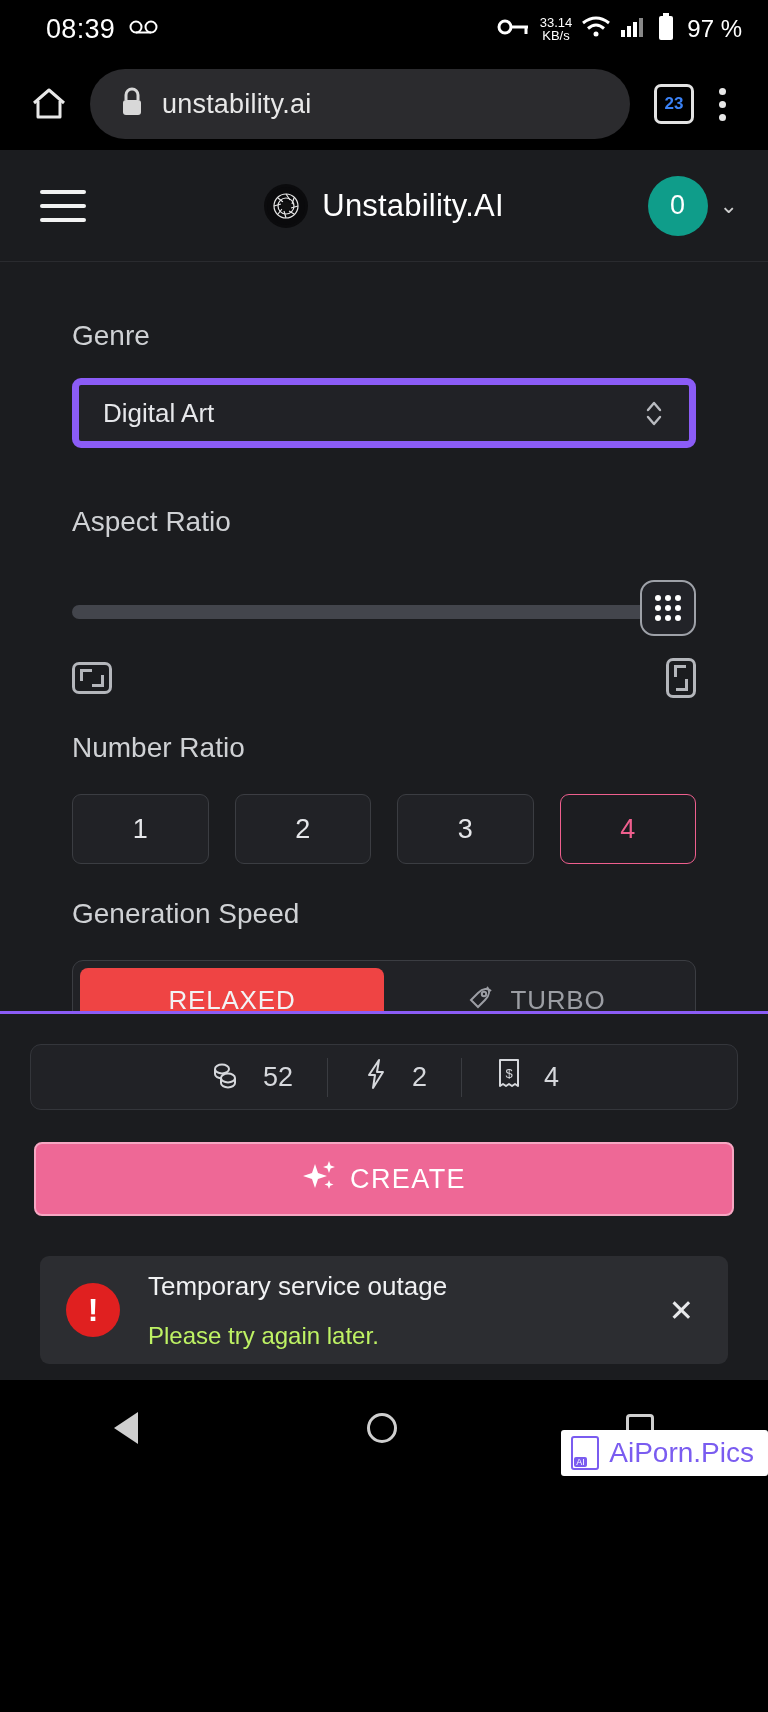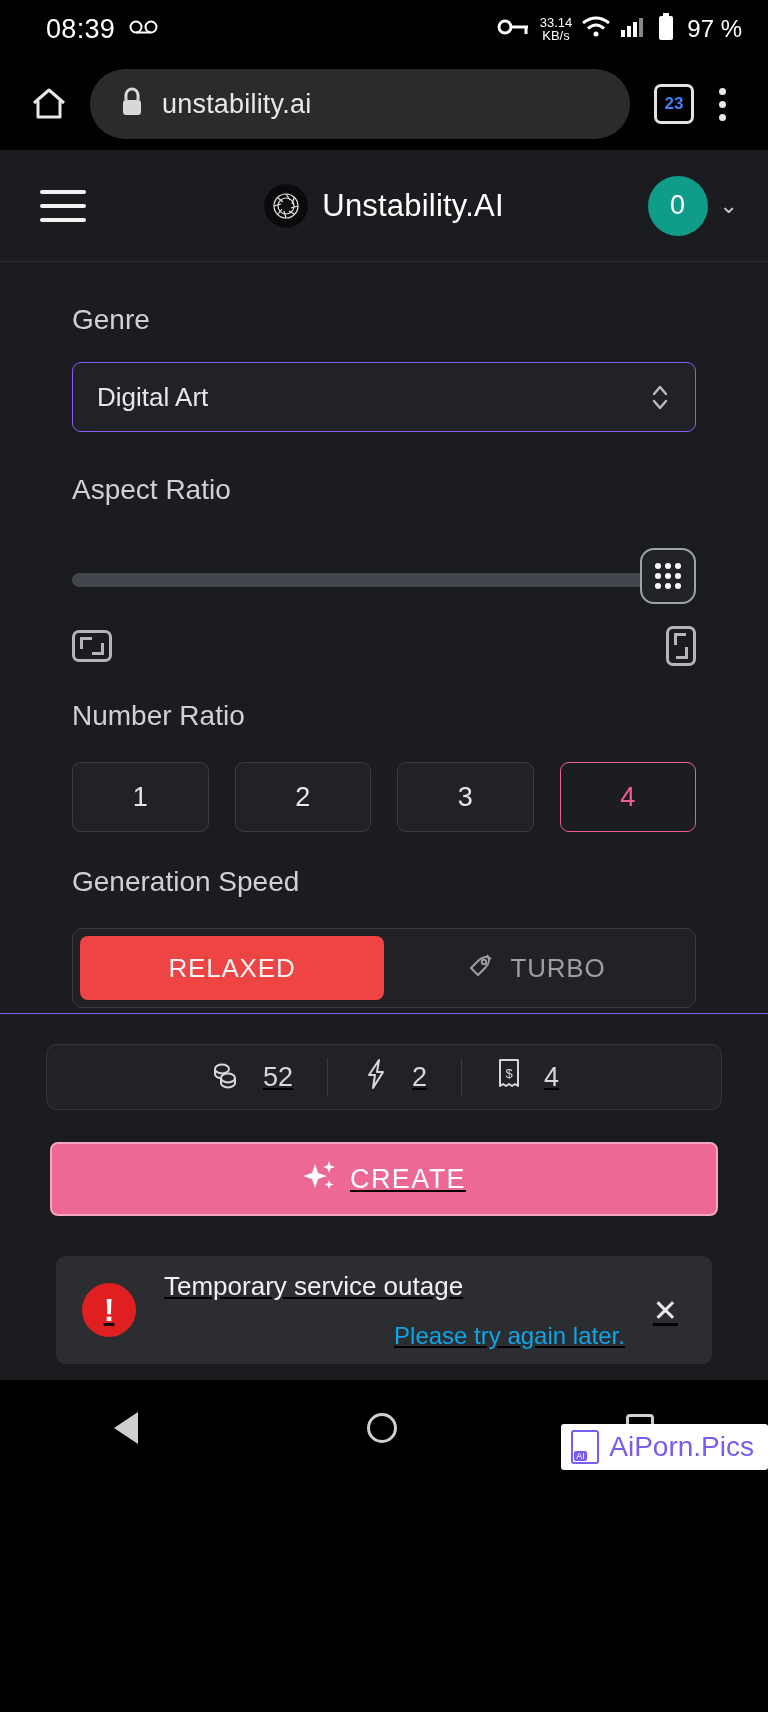--- a/index.html
+++ b/index.html
@@ -57,25 +57,25 @@
   .brand-name { color: #fff; font-size: 31px; letter-spacing: .2px; }
   .header-right { margin-left: auto; display: flex; align-items: center; gap: 12px; z-index: 2; }
   .credit-pill {
     width: 60px; height: 60px; border-radius: 50%; background: #0f9d8a;
     color: #fff; font-size: 27px; display: flex; align-items: center; justify-content: center;
   }
   .chev { color: #cfcfcf; font-size: 22px; }
 
   
   .main { flex: 1; background: #1b1c1f; padding: 0 72px; overflow: hidden; }
-  .section-label { color: #cfd1d4; font-size: 28px; margin-top: 42px; }
+  .section-label { color: #cfd1d4; font-size: 28px; margin-top: 58px; }
   .sub-gap { margin-top: 34px; }
 
   .select-box {
-    height: 70px; background: #212226; border: 1px solid #8b5cf6; border-radius: 9px;
+    height: 70px; background: #212226; border: 7px solid #8b5cf6; border-radius: 9px;
     display: flex; align-items: center; justify-content: space-between; padding: 0 24px;
     margin-top: 26px;
     gap: 16px;
   }
   .select-value { color: #e6e7ea; font-size: 26px; }
   .select-caret { color: #b9bbc0; font-size: 22px; line-height: .8; display:flex; flex-direction:column; }
 
   
   .slider-wrap { margin-top: 42px; position: relative; height: 64px; display: flex; align-items: center; }
   .slider-track { height: 14px; background: #43454c; border-radius: 8px; width: 100%; }
@@ -101,49 +101,49 @@
   .num-btn.active { border-color: #ef5f8e; color: #ef5f8e; background: #1c1d21; }
 
   .speed-row {
     margin-top: 30px; height: 80px; background: #212226; border: 1px solid #3b3d42; border-radius: 11px;
     display: flex; align-items: center; padding: 7px;
   }
   .speed-opt { flex: 1; height: 100%; display: flex; align-items: center; justify-content: center; gap: 16px; border-radius: 8px; font-size: 26px; color: #9c9ea4; letter-spacing: .8px; }
   .speed-opt.active { background: #ef4444; color: #f2f3f5; }
 
   
-  .bottombar { flex: none; background: #1b1c1f; border-top: 1px solid #8b5cf6; padding: 30px 36px 16px; text-decoration: underline; }
+  .bottombar { flex: none; background: #1b1c1f; border-top: 3px solid #8b5cf6; padding: 30px 20px 16px; }
   .stats {
     height: 66px; background: #212226; border: 1px solid #34363b; border-radius: 11px;
     display: flex; align-items: center; justify-content: center; margin: 0 10px;
   }
   .stat { display: flex; align-items: center; justify-content: center; gap: 22px; padding: 0 34px; color: #d6d8dc; font-size: 27px; }
   .stat + .stat { border-left: 1px solid #3a3c41; }
   .create-btn {
     margin: 32px 14px 0; height: 74px; background: #ee6896; border: 2px solid #f7a6c2; border-radius: 8px;
     display: flex; align-items: center; justify-content: center; gap: 12px;
     color: #fff; font-size: 27px; letter-spacing: 1.4px;
   }
   .toast {
     margin: 40px 20px 0; background: #2c2d31; border-radius: 9px; height: 108px;
     display: flex; align-items: center; padding: 0 26px; gap: 28px;
   }
   .toast-icon { width: 54px; height: 54px; border-radius: 50%; background: #e02020; color: #fff; display: flex; align-items: center; justify-content: center; font-size: 32px; font-weight: bold; flex: none; }
   .toast-text { flex: 1; }
   .toast-title { color: #f0f1f3; font-size: 26px; }
-  .toast-sub { color: #0ea5e9; font-size: 24px; margin-top: 20px; text-align: right; }
+  .toast-sub { color: #bef264; font-size: 24px; margin-top: 20px; }
   .toast-close { color: #e8e9eb; font-size: 30px; padding-right: 8px; }
 
   
   .navbar { height: 96px; background: #000; display: flex; align-items: center; justify-content: space-around; flex: none; position: relative; }
   .nav-back { width: 0; height: 0; border-top: 16px solid transparent; border-bottom: 16px solid transparent; border-right: 24px solid #cfcfcf; }
   .nav-home { width: 30px; height: 30px; border: 3px solid #cfcfcf; border-radius: 50%; }
   .nav-recent { width: 28px; height: 28px; border: 3px solid #cfcfcf; border-radius: 4px 4px 2px 2px; }
   .watermark {
-    position: absolute; right: 0; bottom: 6px; background: #fff; border-radius: 3px;
+    position: absolute; right: 0; bottom: 0; background: #fff; border-radius: 3px;
     display: flex; align-items: center; gap: 10px; padding: 6px 14px 6px 10px;
   }
   .wm-badge { width: 28px; height: 34px; background: #fff; border: 2px solid #7a5cf0; border-radius: 3px; position: relative; }
   .wm-badge::after { content: "AI"; position: absolute; left: 1px; bottom: 1px; font-size: 9px; color: #fff; background: #7a5cf0; padding: 0 2px; border-radius: 2px; }
   .wm-text { color: #7a5cf0; font-size: 28px; }
 </style>
 </head>
 <body>
 
 <div class="phone">

